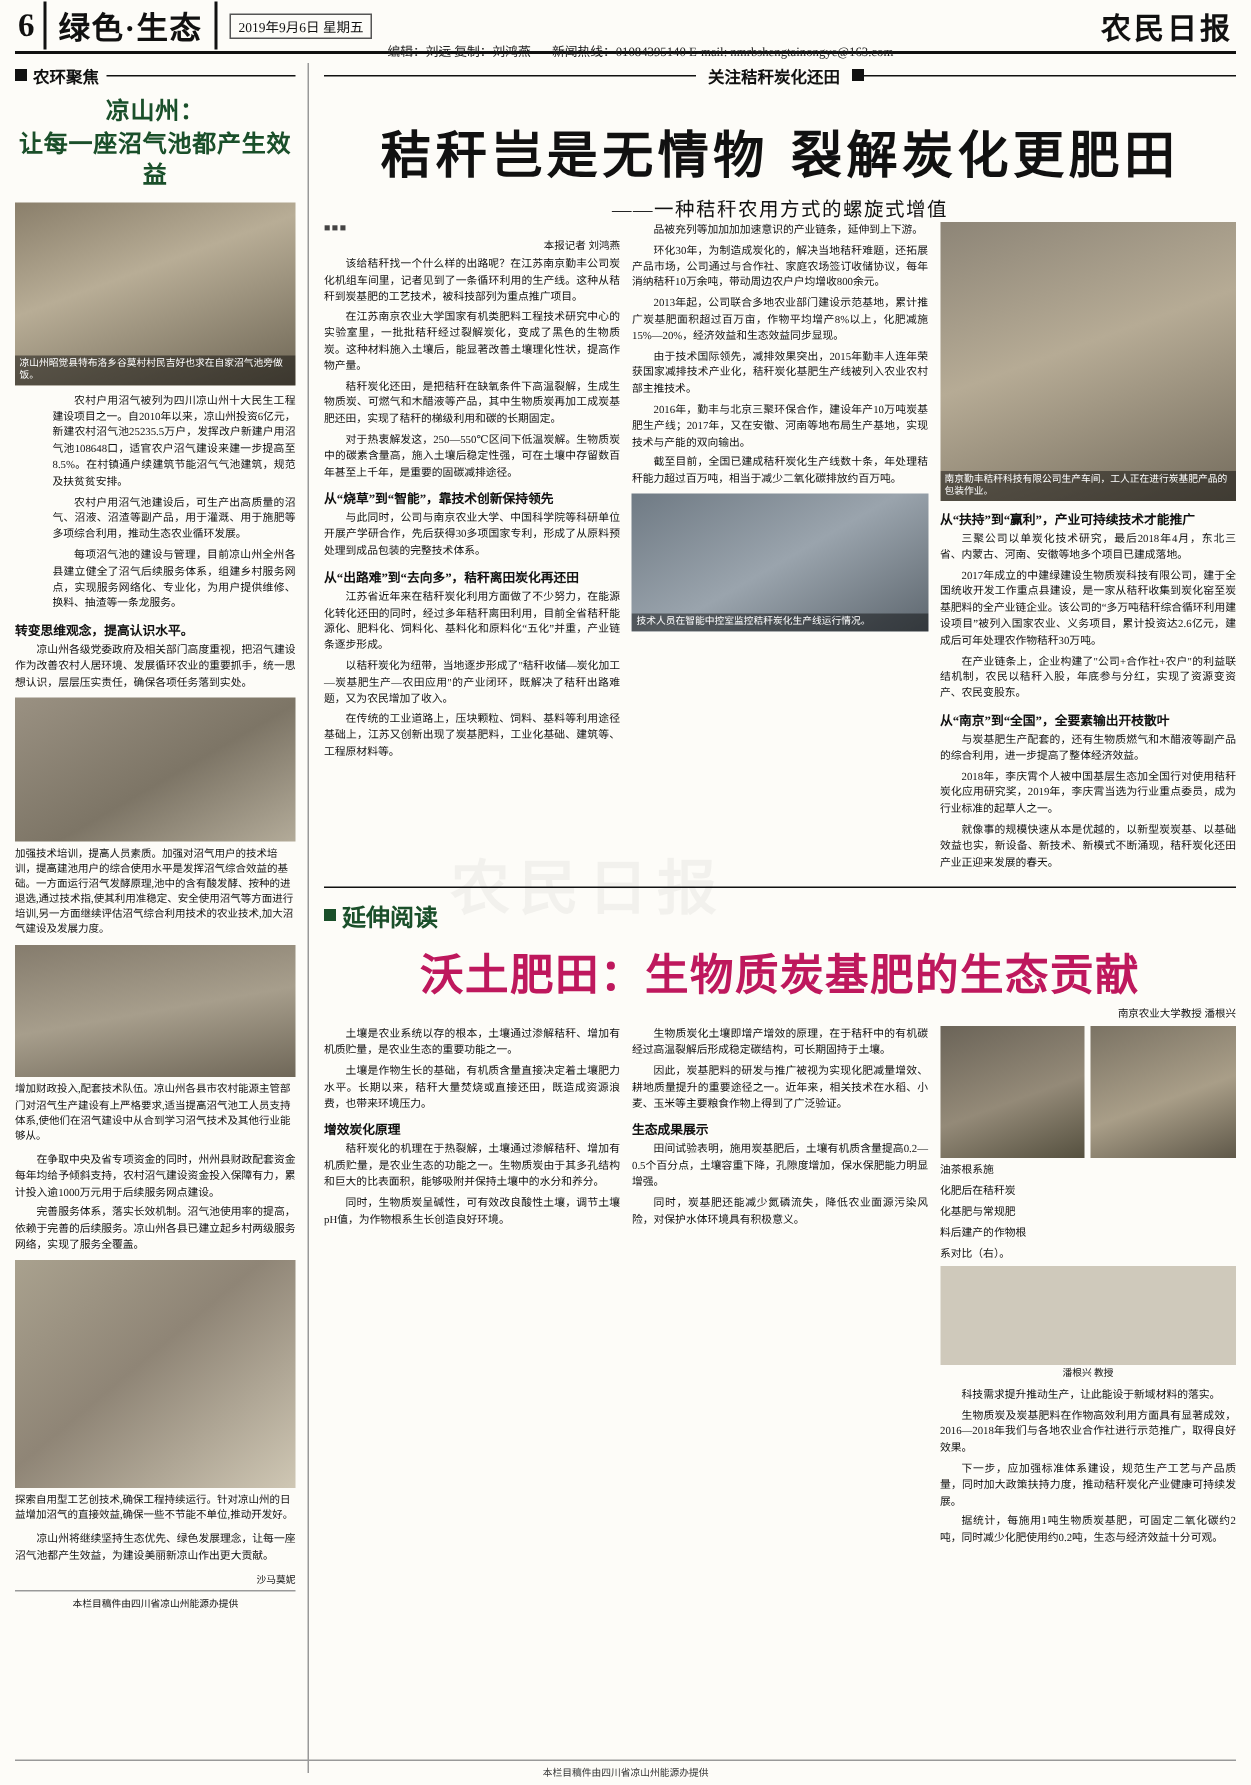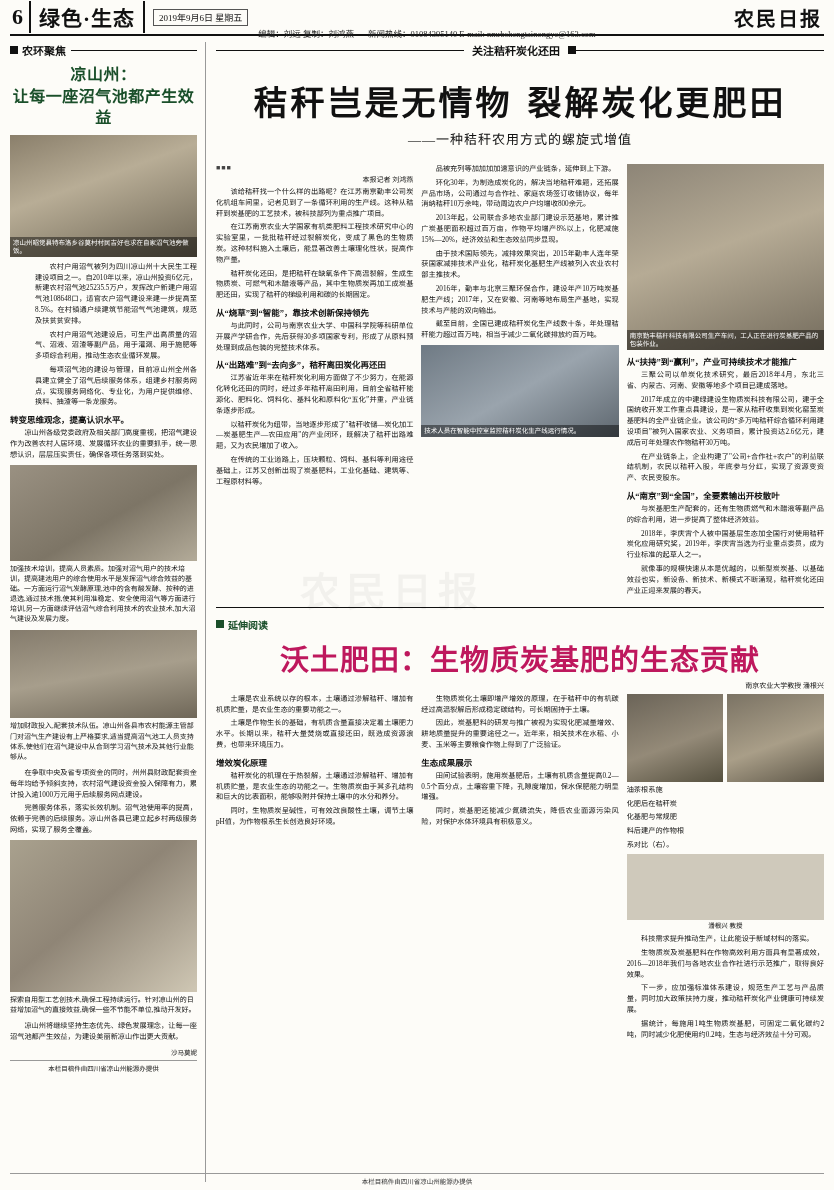--- a/index.html
+++ b/index.html
@@ -41,30 +41,30 @@
   .body-text p{margin:0 0 3px;text-indent:2em;}
   .sub-h{font-size:8.5px;font-weight:bold;margin:5px 0 3px;}
 
   
   .band{display:flex;align-items:center;margin-bottom:18px;justify-content:center;}
   .band .rule{flex:1;height:1px;background:#111;}
   .band .lbl{font-size:11px;font-weight:bold;padding:0 8px;white-space:nowrap;}
   .band .sq{width:8px;height:8px;background:#111;}
 
   .headline{font-size:34px;font-weight:bold;text-align:center;letter-spacing:3px;margin:10px 0 4px;font-family:"DejaVu Serif",serif;}
-  .subhead{font-size:13px;text-align:center;letter-spacing:1px;margin-bottom:16px;}
+  .subhead{font-size:13px;text-align:center;letter-spacing:1px;margin-bottom:0;}
 
   .three{display:flex;gap:8px;}
   .tc{flex:1;}
   .byline{font-size:7px;text-align:right;margin-bottom:3px;}
   .tag-vert{font-size:7px;letter-spacing:1px;margin-bottom:2px;color:#444;}
 
   
   .ext{margin-top:8px;border-top:1px solid #111;padding-top:6px;}
-  .ext-tag{display:inline-flex;align-items:center;font-size:10px;font-weight:bold;color:#1a4f2a;margin-bottom:2px;}
+  .ext-tag{display:inline-flex;align-items:center;font-size:16px;font-weight:bold;color:#1a4f2a;margin-bottom:2px;}
   .ext-tag .sq{width:8px;height:8px;background:#1a4f2a;margin-right:4px;}
   .ext-title{font-size:29px;font-weight:bold;text-align:center;color:#be185d;letter-spacing:1px;margin:2px 0 2px;}
   .ext-by{font-size:7px;text-align:right;margin-bottom:4px;}
 
   .ext-cols{display:flex;gap:8px;}
   .ext-cols .c{flex:1;}
 
   .portrait{width:100%;height:74px;background:#cfc9bb;}
   .prt-cap{font-size:6.5px;text-align:center;margin-top:2px;line-height:1.3;}
 
@@ -155,20 +155,21 @@
 
       <div class="three">
 
         <div class="tc">
           <div class="tag-vert">■■■</div>
           <div class="byline">本报记者 刘鸿燕</div>
           <div class="body-text">
             <p>该给秸秆找一个什么样的出路呢？在江苏南京勤丰公司炭化机组车间里，记者见到了一条循环利用的生产线。这种从秸秆到炭基肥的工艺技术，被科技部列为重点推广项目。</p>
             <p>在江苏南京农业大学国家有机类肥料工程技术研究中心的实验室里，一批批秸秆经过裂解炭化，变成了黑色的生物质炭。这种材料施入土壤后，能显著改善土壤理化性状，提高作物产量。</p>
             <p>秸秆炭化还田，是把秸秆在缺氧条件下高温裂解，生成生物质炭、可燃气和木醋液等产品，其中生物质炭再加工成炭基肥还田，实现了秸秆的梯级利用和碳的长期固定。</p>
+            <p>对于热衷解发这，250—550℃区间下低温炭解。生物质炭中的碳素含量高，施入土壤后稳定性强，可在土壤中存留数百年甚至上千年，是重要的固碳减排途径。</p>
           </div>
           <div class="sub-h">从“烧草”到“智能”，靠技术创新保持领先</div>
           <div class="body-text">
             <p>与此同时，公司与南京农业大学、中国科学院等科研单位开展产学研合作，先后获得30多项国家专利，形成了从原料预处理到成品包装的完整技术体系。</p>
           </div>
           <div class="sub-h">从“出路难”到“去向多”，秸秆离田炭化再还田</div>
           <div class="body-text">
             <p>江苏省近年来在秸秆炭化利用方面做了不少努力，在能源化转化还田的同时，经过多年秸秆离田利用，目前全省秸秆能源化、肥料化、饲料化、基料化和原料化“五化”并重，产业链条逐步形成。</p>
             <p>以秸秆炭化为纽带，当地逐步形成了"秸秆收储—炭化加工—炭基肥生产—农田应用"的产业闭环，既解决了秸秆出路难题，又为农民增加了收入。</p>
             <p>在传统的工业道路上，压块颗粒、饲料、基料等利用途径基础上，江苏又创新出现了炭基肥料，工业化基础、建筑等、工程原材料等。</p>

